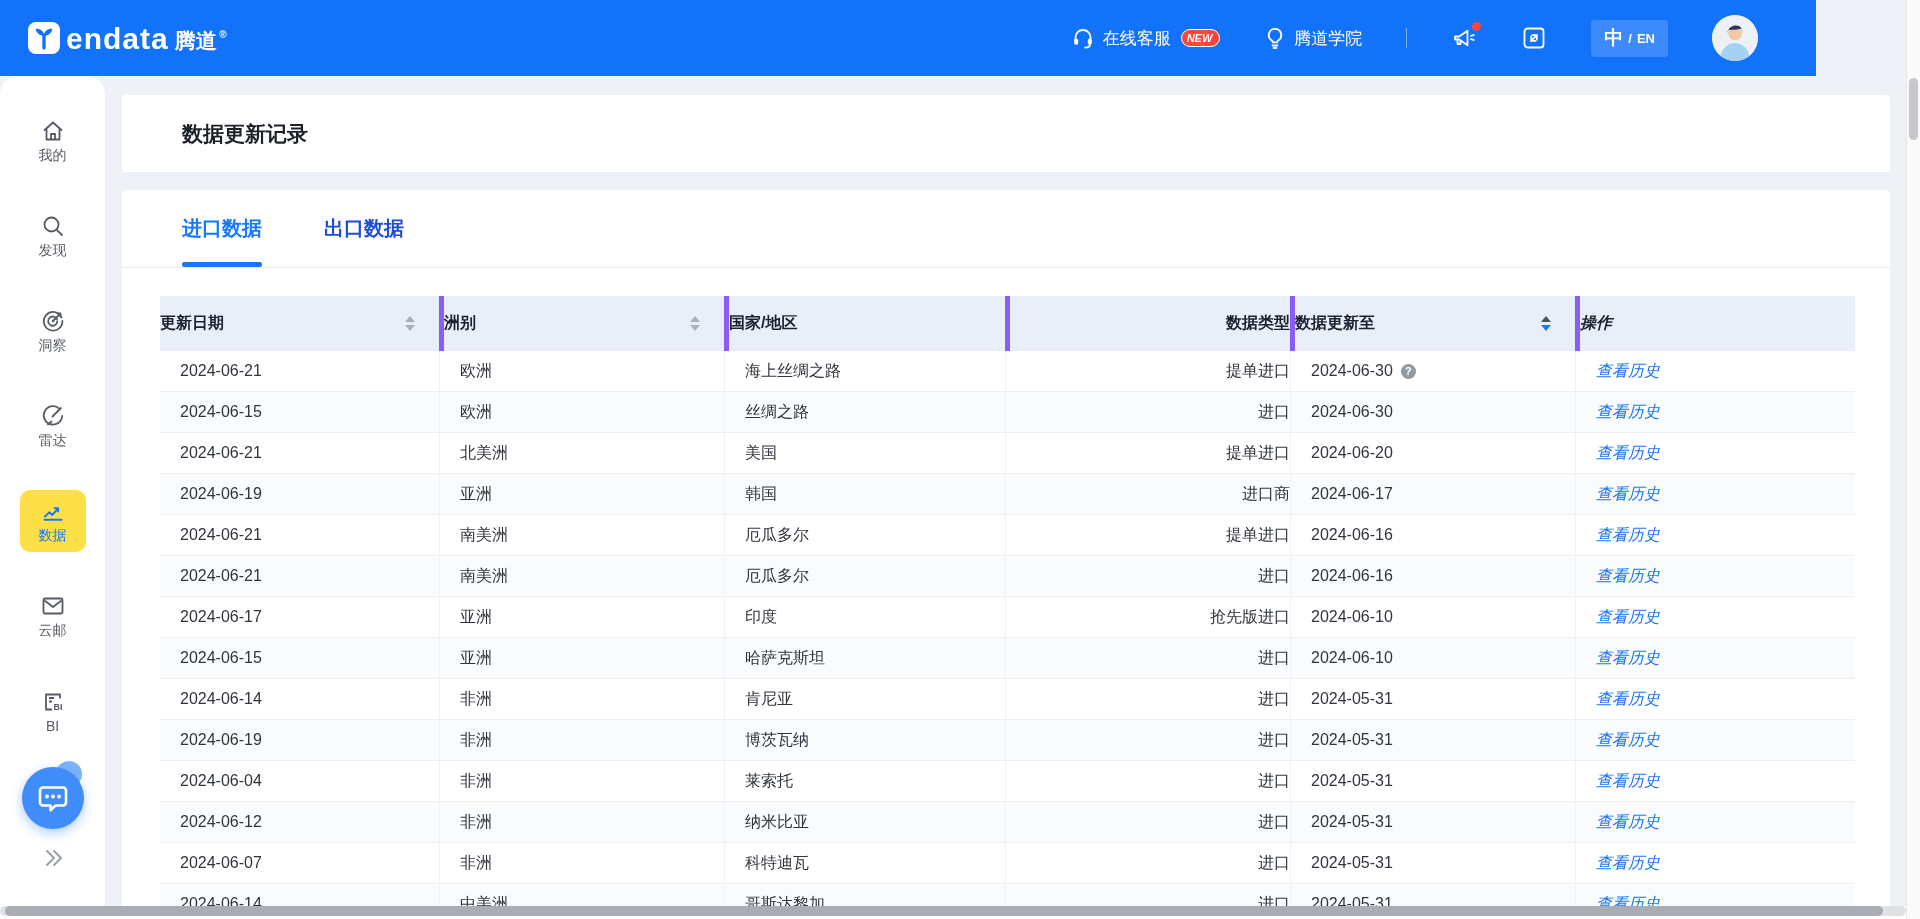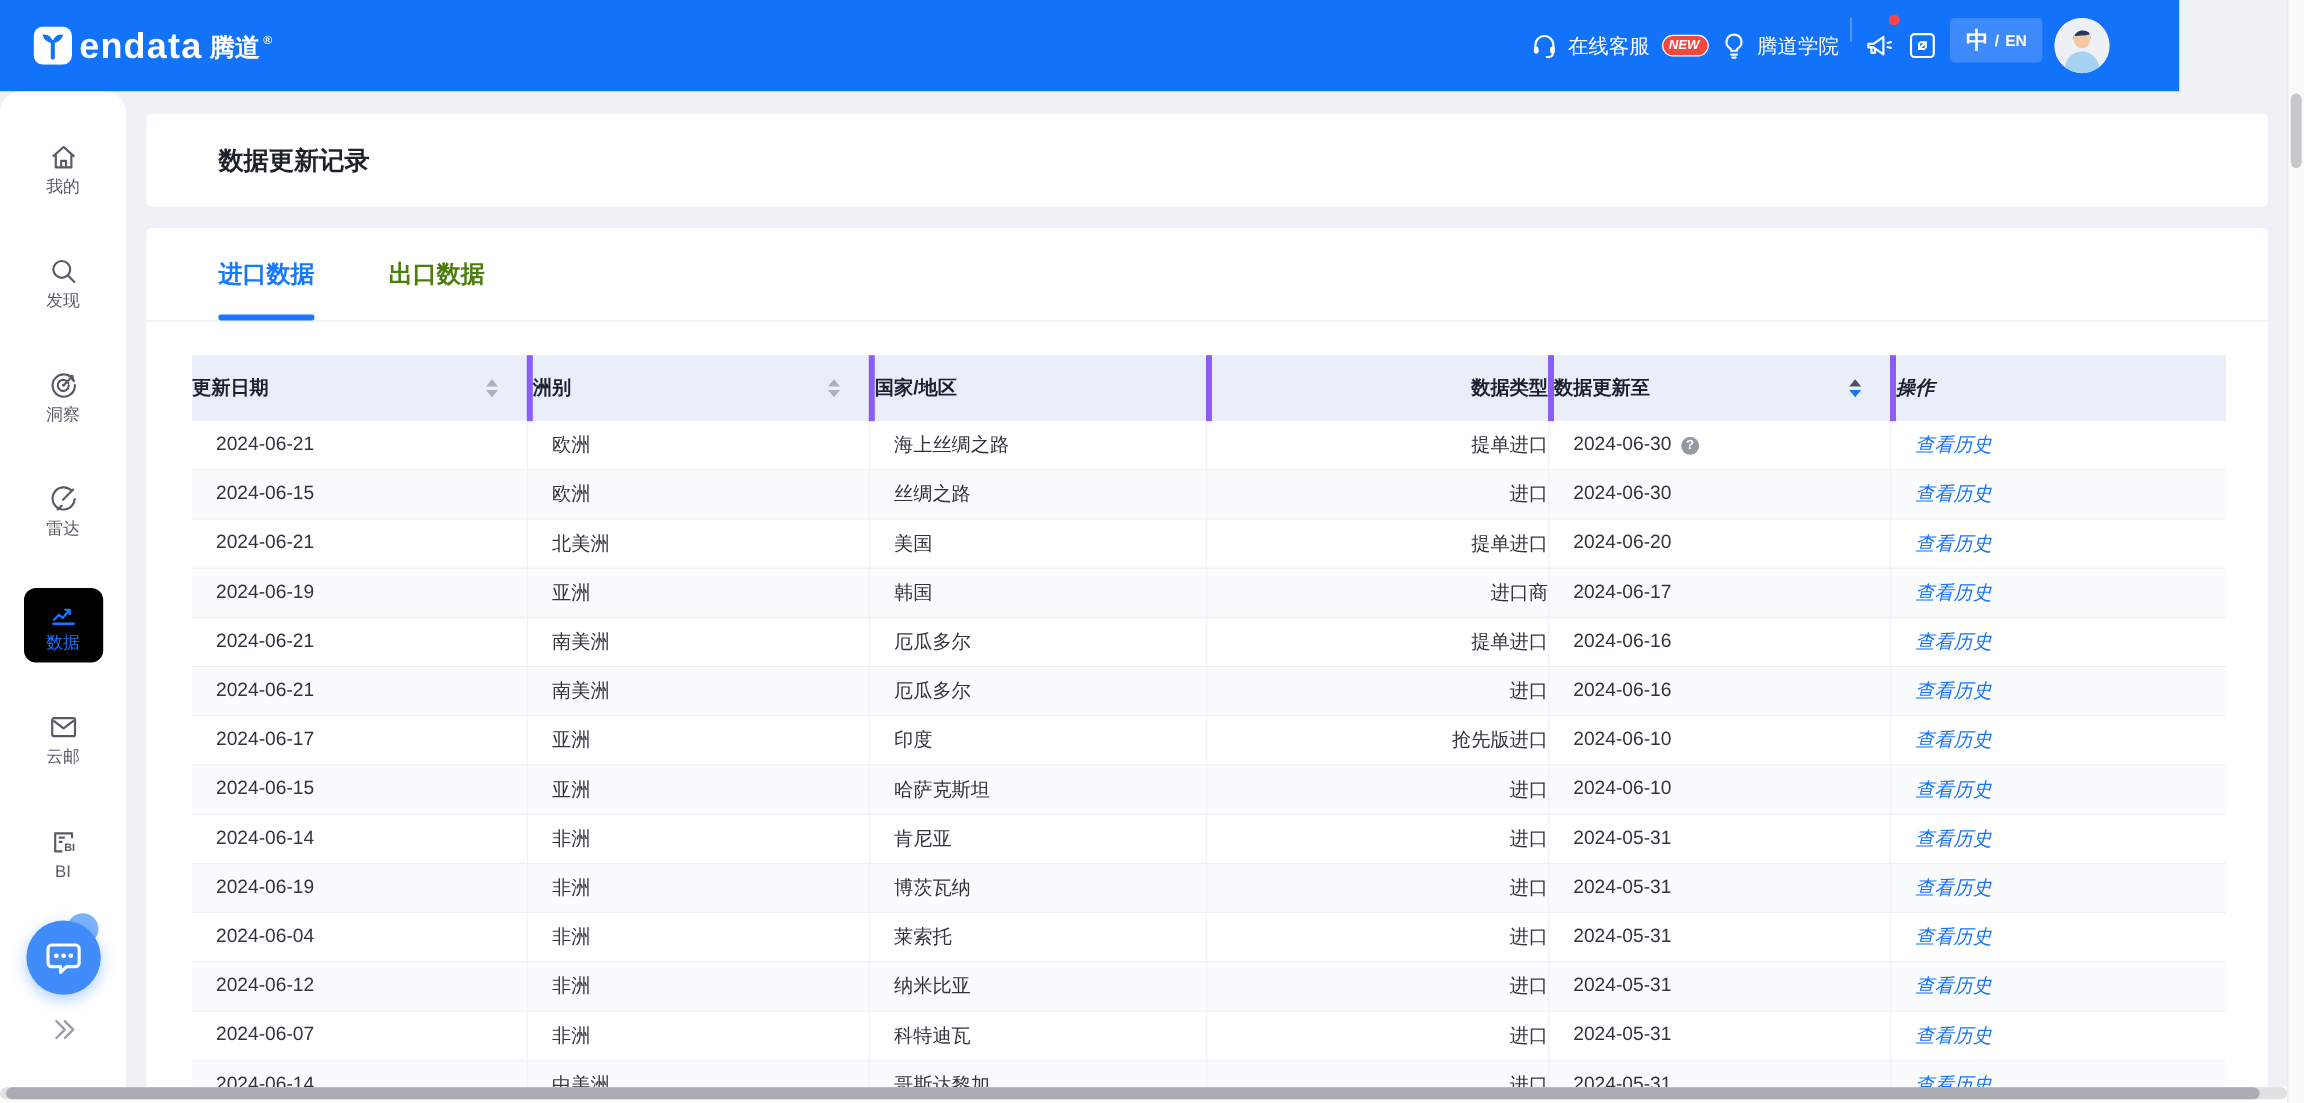--- a/index.html
+++ b/index.html
@@ -7,56 +7,56 @@
     font-family:"Liberation Sans","DejaVu Sans",sans-serif; background:#eef1f5; }
 
   
   .topbar { position:absolute; left:0; top:0; width:1816px; height:76px;
     background:#1372fa; display:flex; align-items:center; padding-left:28px; z-index:10; }
   .logo { display:flex; align-items:flex-end; gap:6px; cursor:pointer; }
   .logo-glyph { width:32px; height:32px; }
   .logo-latin { color:#fff; font-size:30px; font-weight:bold; letter-spacing:1px; line-height:30px; }
   .logo-cn { color:#fff; font-size:21px; font-weight:bold; line-height:26px; position:relative; padding-right:10px; }
   .logo-reg { position:absolute; top:-6px; right:0; font-size:10px; color:#fff; }
-  .top-right { margin-left:auto; display:flex; gap:10px; padding-right:58px; }
+  .top-right { margin-left:auto; display:flex; align-items:center; gap:44px; padding-right:58px; }
   .top-item { display:flex; align-items:center; gap:8px; color:#fff; font-size:17px; cursor:pointer; white-space:nowrap; }
   .badge-new { background:#f5473b; border:1px solid #fff; color:#fff; font-size:11px; font-weight:bold;
     font-style:italic; padding:2px 7px 2px 5px; border-radius:9px; margin-left:2px; }
   .top-divider { width:1px; height:20px; background:rgba(255,255,255,.45); }
   .icon-btn { position:relative; display:flex; align-items:center; cursor:pointer; }
   .red-dot { position:absolute; top:-3px; right:-4px; width:9px; height:9px; border-radius:50%; background:#ff4540; }
   .lang-btn { background:rgba(255,255,255,.18); border-radius:4px; height:37px; padding:0 13px;
     display:flex; align-items:center; gap:5px; color:#fff; cursor:pointer; }
   .lang-zh { font-size:19px; font-weight:bold; }
   .lang-sep,.lang-en { font-size:13px; font-weight:bold; }
   .avatar { width:46px; height:46px; border-radius:50%; overflow:hidden; cursor:pointer; background:#edf1f6; }
 
   
   .sidebar { position:absolute; left:0; top:76px; bottom:0; width:105px; background:#fff;
     display:flex; flex-direction:column; align-items:center; padding-top:34px; z-index:5;border-radius:18px; }
   .side-item { width:66px; height:62px; border-radius:10px; display:flex; flex-direction:column;
     align-items:center; justify-content:center; gap:3px; color:#565b63; cursor:pointer; margin-bottom:33px; }
   .side-item .slabel { font-size:14px; }
-  .side-item.active { background:#000000; color:#1677ff; }
+  .side-item.active { background:#fde047; color:#1677ff; }
   .sicon { display:flex; }
   .fab { width:62px; height:62px; border-radius:50%; background:#3f8cfa; display:flex; align-items:center;
     justify-content:center; cursor:pointer; box-shadow:0 4px 12px rgba(24,116,245,.35); margin-top:-8px; position:relative; }
   .fab::before { content:""; position:absolute; top:-6px; right:2px; width:26px; height:26px;
     border-radius:50%; background:#7db3fb; z-index:-1; }
   .collapse { margin-top:18px; cursor:pointer; display:flex; }
 
   
   .content { position:absolute; left:105px; top:76px; right:0; bottom:0; background:#eef1f5; }
   .title-card { margin:19px 30px 0 17px; height:77px; background:#fff; border-radius:4px;
     display:flex; align-items:center; padding-left:60px; }
   .page-title { font-size:21px; font-weight:bold; color:#1d2129; }
   .main-card { margin:18px 30px 0 17px; height:760px; background:#fff; border-radius:4px; overflow:hidden; }
   .tabs-row { height:78px; border-bottom:1px solid #e8eaee; display:flex; gap:62px; padding:0 60px; }
   .tab { display:flex; align-items:center; position:relative; font-size:20px; font-weight:bold;
-    color:#4d7c0f; cursor:pointer; }
+    color:#1d4ed8; cursor:pointer; }
   .tab.active { color:#1677ff; }
   .tab.active::after { content:""; position:absolute; left:0; right:0; bottom:0; height:5px;
     background:#1677ff; border-radius:2px; }
 
   
   .table { margin:28px 0 0 38px; width:1695px; }
   .thead { display:flex; height:55px; background:#e9eef8; }
   .th { display:flex; align-items:center; position:relative;
     font-size:16px; font-weight:bold; color:#1b2130; }
   .th + .th { border-left:5px solid #8b5cf6; }

